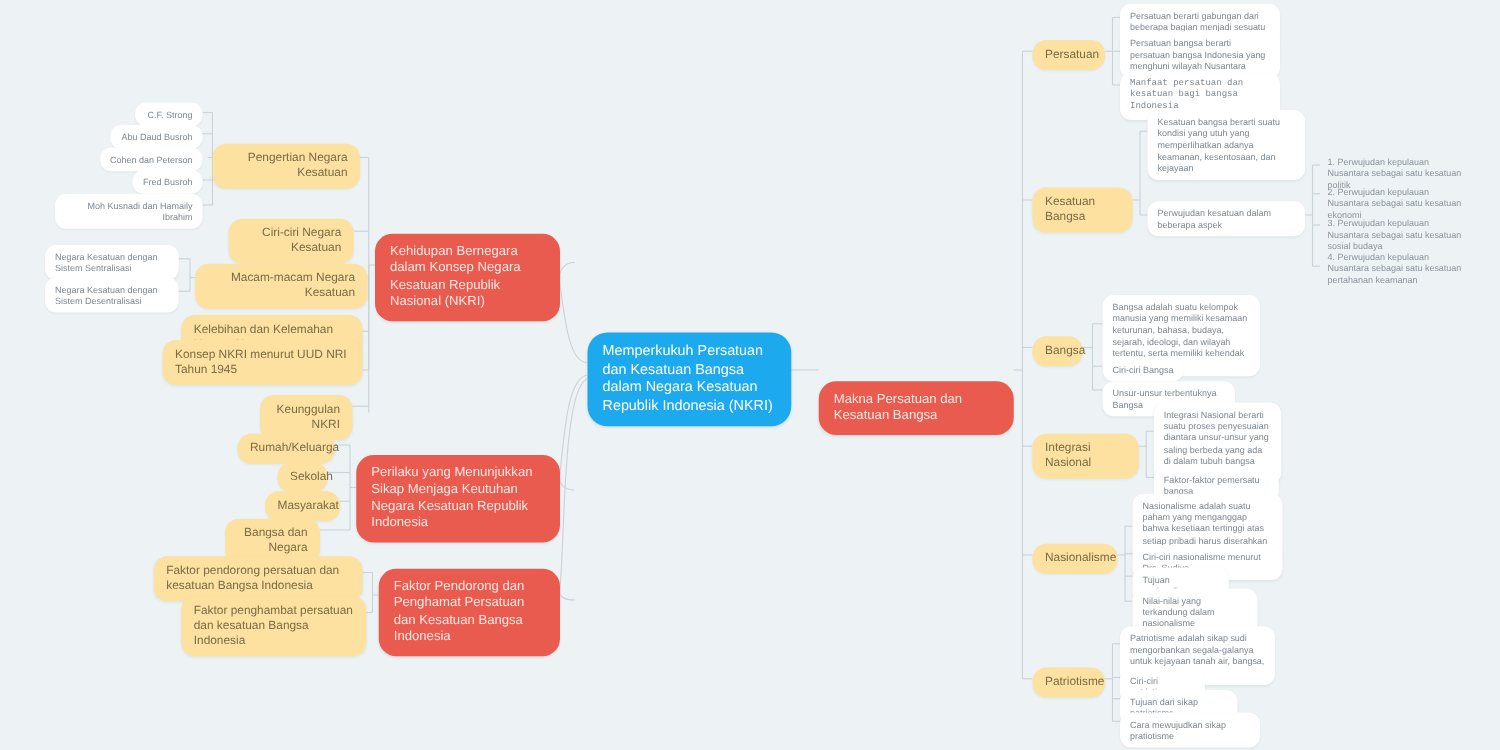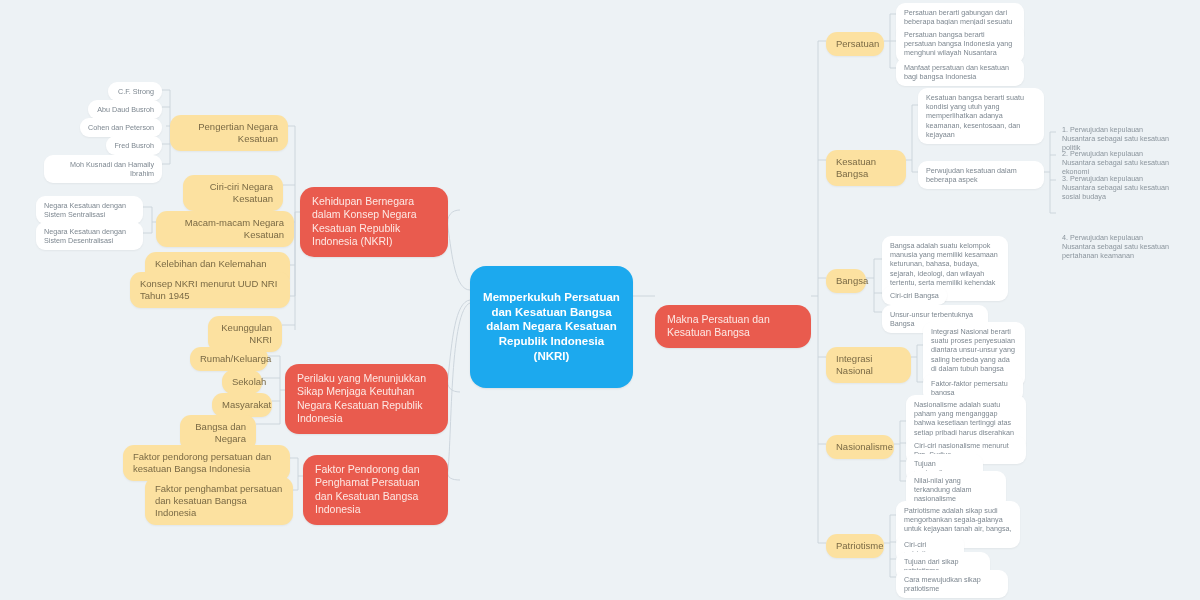--- a/index.html
+++ b/index.html
@@ -26,25 +26,25 @@
     display: flex;
     align-items: center;
     line-height: 1.28;
     white-space: pre-wrap;
   }
   
   .node.root {
     background: #1ca9ee;
     color: #ffffff;
     font-size: 11.5px;
-    font-weight: bold;
-    text-align: center;
+    font-weight: normal;
+    text-align: left;
     justify-content: center;
     border-radius: 16px;
-    padding: 24px 12px;
+    padding: 8px 12px;
     box-shadow: 0 1px 2px rgba(0,0,0,0.08);
   }
   
   .node.l1 {
     background: #e95b4e;
     color: #fde8e4;
     font-size: 10.5px;
     padding: 8px 12px;
     border-radius: 14px;
     box-shadow: 0 1px 2px rgba(0,0,0,0.07);
@@ -182,21 +182,21 @@
       <path d="M890 559 L 896 559"></path>
       <path d="M890 577 L 896 577"></path>
     </g>
   </svg>
 
   <div class="node root" style="left:470px; top:266px; width:163px;">
     <span class="txt">Memperkukuh Persatuan dan Kesatuan Bangsa dalam Negara Kesatuan Republik Indonesia (NKRI)</span>
   </div>
 
   <div class="node l1" style="left:300px; top:187px; width:148px;">
-    <span class="txt">Kehidupan Bernegara dalam Konsep Negara Kesatuan Republik Indonesia (NKRI)</span>
+    <span class="txt">Kehidupan Bernegara dalam Konsep Negara Kesatuan Republik Nasional (NKRI)</span>
   </div>
 
   <div class="node l2 ralign" style="left:170px; top:115px; width:118px;">
     <span class="txt">Pengertian Negara Kesatuan</span>
   </div>
   <div class="node l3 ralign" style="left:108px; top:82px; width:54px;">
     <span class="txt">C.F. Strong</span>
   </div>
   <div class="node l3 ralign" style="left:88px; top:100px; width:74px;">
     <span class="txt">Abu Daud Busroh</span>
@@ -267,21 +267,21 @@
 
   <div class="node l2" style="left:826px; top:32px; width:58px;">
     <span class="txt">Persatuan</span>
   </div>
   <div class="node l3" style="left:896px; top:3px; width:128px;">
     <span class="txt">Persatuan berarti gabungan dari beberapa bagian menjadi sesuatu yang utuh</span>
   </div>
   <div class="node l3" style="left:896px; top:25px; width:128px;">
     <span class="txt">Persatuan bangsa berarti persatuan bangsa Indonesia yang menghuni wilayah Nusantara</span>
   </div>
-  <div class="node l3" style="left:896px; top:58px; width:128px;">
+  <div class="node l3" style="left:896px; top:58px; width:128px;font-family:Liberation Mono, monospace;">
     <span class="txt">Manfaat persatuan dan kesatuan bagi bangsa Indonesia</span>
   </div>
 
   <div class="node l3" style="left:918px; top:88px; width:126px;">
     <span class="txt">Kesatuan bangsa berarti suatu kondisi yang utuh yang memperlihatkan adanya keamanan, kesentosaan, dan kejayaan</span>
   </div>
   <div class="node l2" style="left:826px; top:150px; width:80px;">
     <span class="txt">Kesatuan Bangsa</span>
   </div>
   <div class="node l3" style="left:918px; top:161px; width:126px;">
@@ -289,21 +289,21 @@
   </div>
   <div class="node l4" style="left:1056px; top:121px; width:122px;">
     <span class="txt">1. Perwujudan kepulauan Nusantara sebagai satu kesatuan politik</span>
   </div>
   <div class="node l4" style="left:1056px; top:145px; width:122px;">
     <span class="txt">2. Perwujudan kepulauan Nusantara sebagai satu kesatuan ekonomi</span>
   </div>
   <div class="node l4" style="left:1056px; top:170px; width:122px;">
     <span class="txt">3. Perwujudan kepulauan Nusantara sebagai satu kesatuan sosial budaya</span>
   </div>
-  <div class="node l4" style="left:1056px; top:197px; width:122px;margin-top:32px;">
+  <div class="node l4" style="left:1056px; top:197px; width:122px;">
     <span class="txt">4. Perwujudan kepulauan Nusantara sebagai satu kesatuan pertahanan keamanan</span>
   </div>
 
   <div class="node l2" style="left:826px; top:269px; width:40px;">
     <span class="txt">Bangsa</span>
   </div>
   <div class="node l3" style="left:882px; top:236px; width:126px;">
     <span class="txt">Bangsa adalah suatu kelompok manusia yang memiliki kesamaan keturunan, bahasa, budaya, sejarah, ideologi, dan wilayah tertentu, serta memiliki kehendak untuk bersatu.</span>
   </div>
   <div class="node l3" style="left:882px; top:286px; width:65px;">

